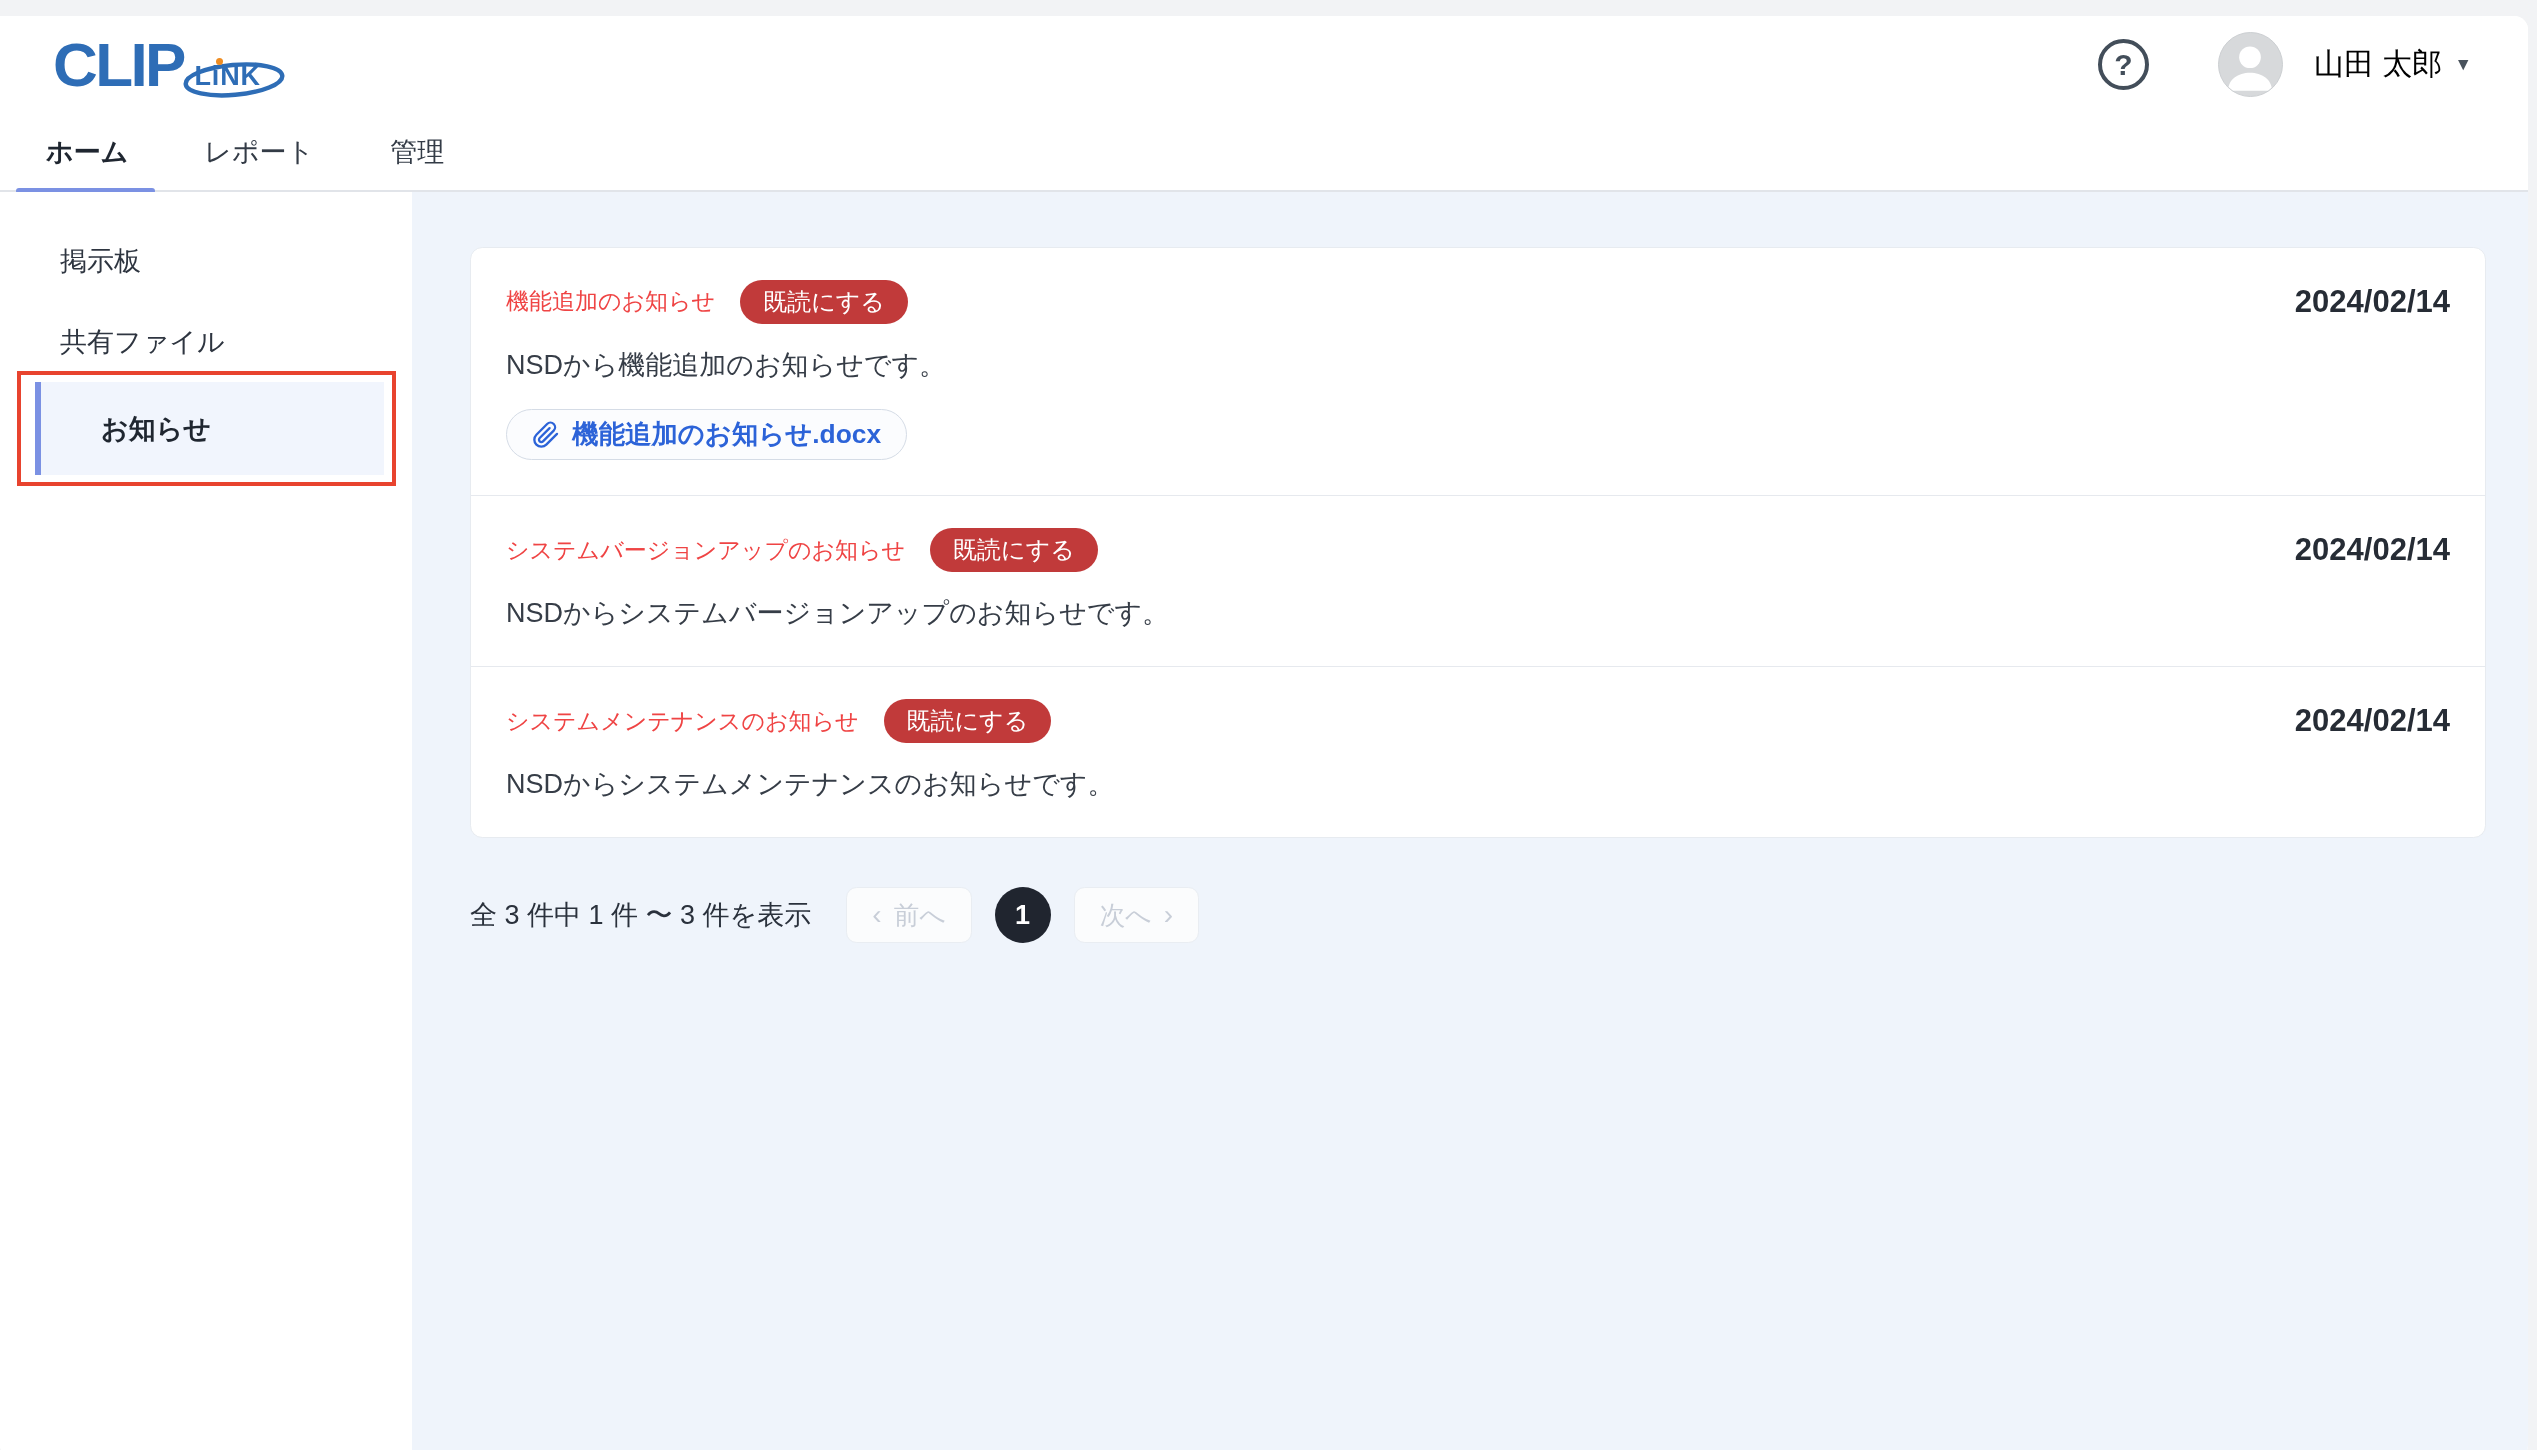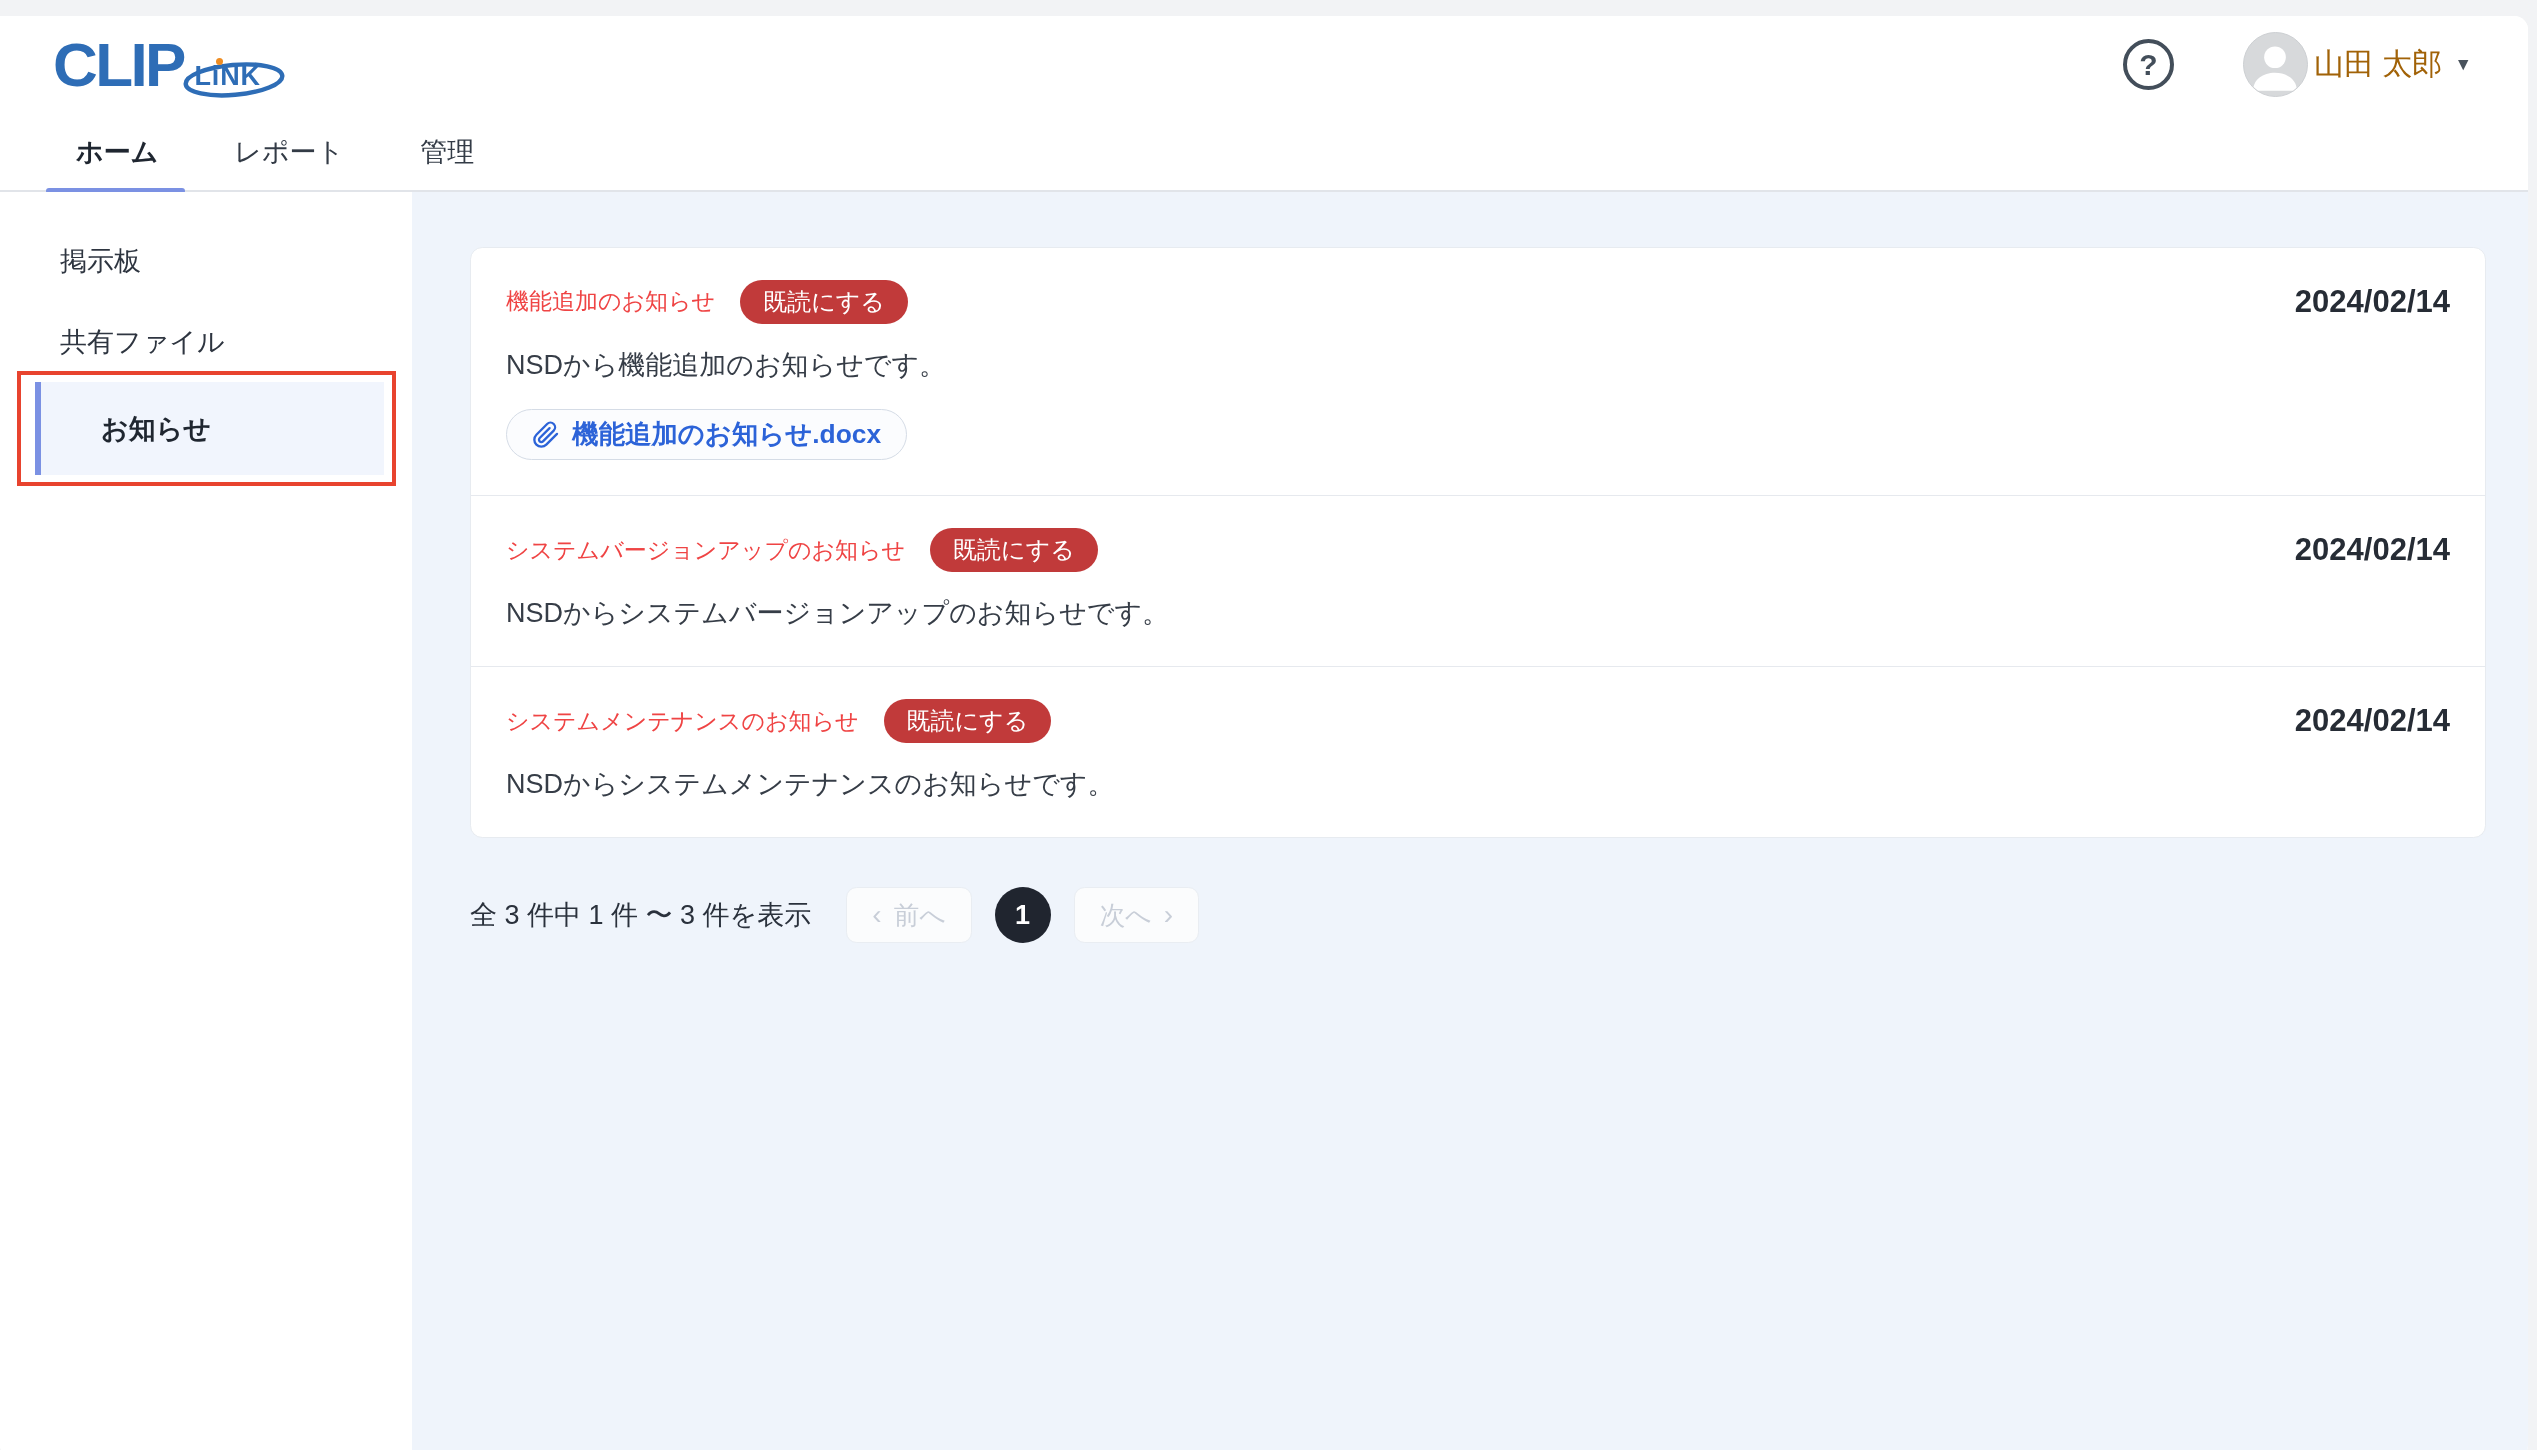--- a/index.html
+++ b/index.html
@@ -61,28 +61,28 @@
     display:flex;align-items:center;justify-content:center;
     color:#434e5a;font-size:30px;font-weight:700;cursor:pointer;
   }
   .user-menu{display:flex;align-items:center;margin-left:69px;cursor:pointer;}
   .avatar{
     width:65px;height:65px;border-radius:50%;
     background:#d7d9db;border:1.8px solid #cccfd2;overflow:hidden;
     display:flex;align-items:flex-end;justify-content:center;
   }
   .avatar svg{width:62px;height:62px;}
-  .user-name{margin-left:6px;font-size:30px;color:#a16207;text-align:center;}
+  .user-name{margin-left:31px;font-size:30px;color:#000000;text-align:center;}
   .user-caret{margin-left:12.3px;font-size:17.6px;color:#49525c;}
   
   .tabbar{
     height:79px;flex:0 0 79px;background:#fff;
     border-bottom:2.6px solid #e1e4e9;
     display:flex;align-items:center;
-    padding-left:76px;gap:76px;
+    padding-left:46px;gap:76px;
   }
   .tab{
     position:relative;height:100%;
     display:flex;align-items:center;
     font-size:27px;color:#333b46;cursor:pointer;
   }
   .tab.active{font-weight:700;color:#1f2630;}
   .tab .tab-underline{
     display:none;position:absolute;left:-30px;right:-26.4px;bottom:-4.4px;
     height:6.2px;border-radius:3.5px;background:var(--accent-periwinkle);

